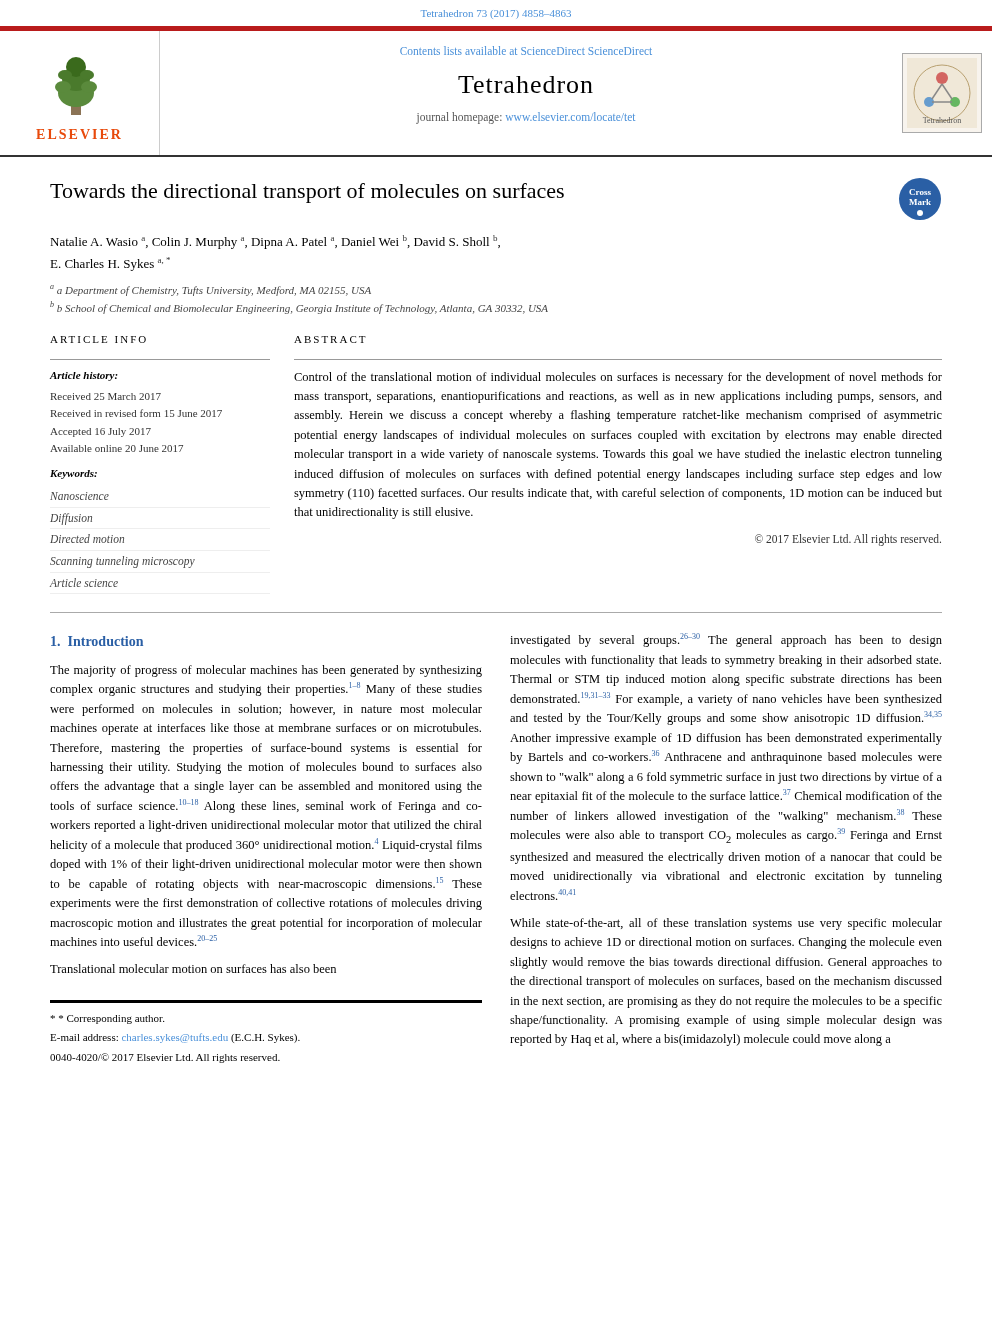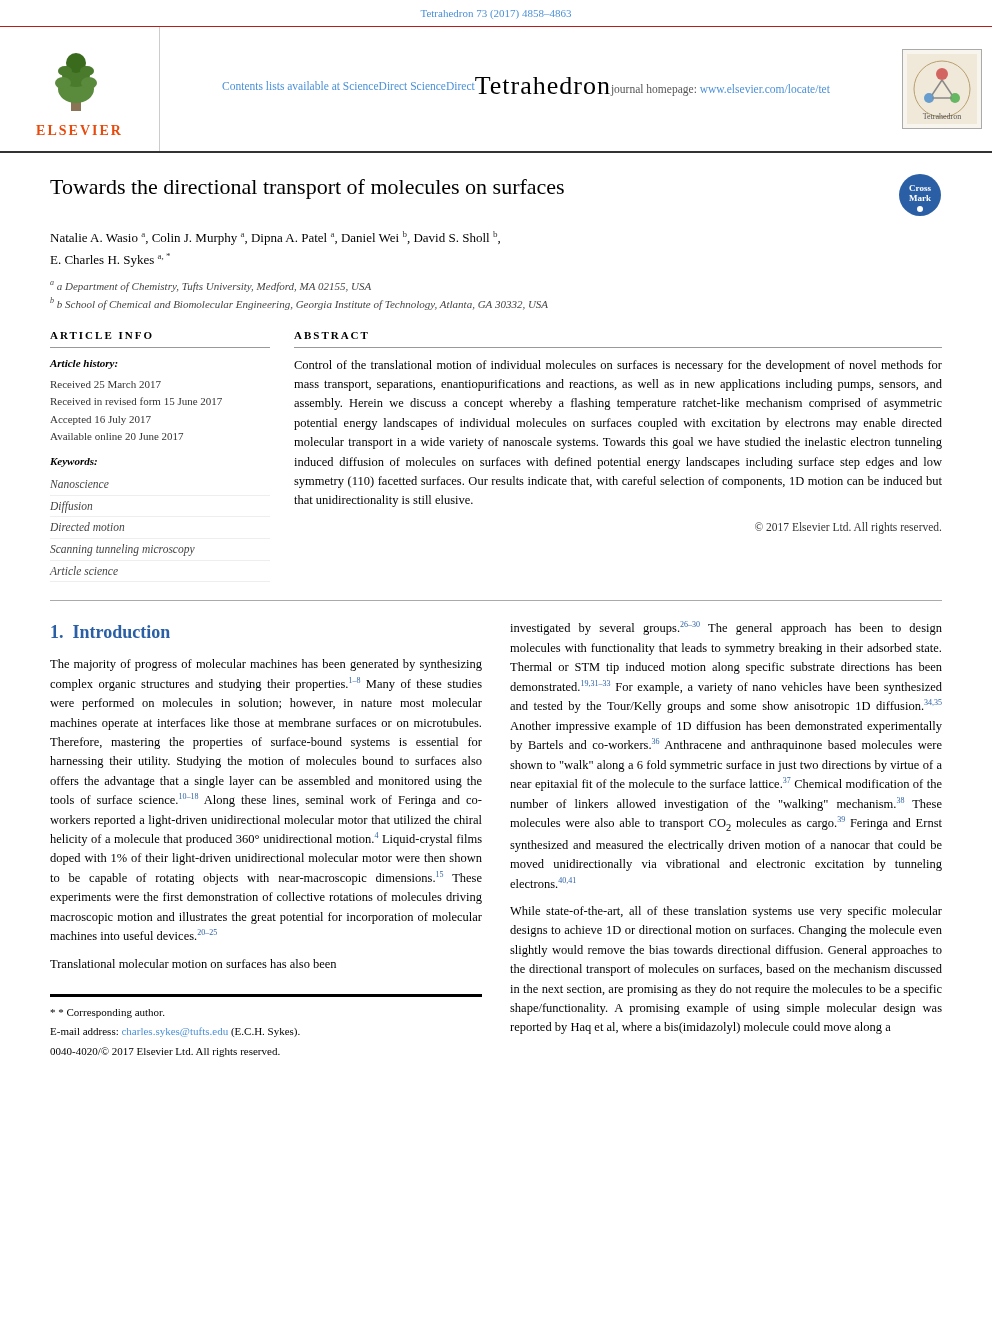--- a/index.html
+++ b/index.html
@@ -10,21 +10,21 @@
       width: 992px;
       min-height: 1323px;
       font-size: 13px;
       line-height: 1.45;
     }
     .top-bar {
       text-align: center;
       font-size: 11px;
       color: #4a90d9;
       padding: 6px 0 4px;
-      border-bottom: 1px solid #b91c1c;
+      border-bottom: 5px solid #b91c1c;
     }
     .header-area {
       display: flex;
       align-items: stretch;
       border-bottom: 2px solid #333;
       padding: 0;
     }
     .header-left {
       width: 160px;
       padding: 10px;
@@ -45,22 +45,23 @@
     .elsevier-text {
       font-size: 14px;
       font-weight: bold;
       color: #e84a0c;
       letter-spacing: 2px;
       margin-top: 4px;
     }
     .header-center {
       flex: 1;
       display: flex;
+      flex-direction: column;
       align-items: center;
-      justify-content: center;
+      justify-content: flex-start;
       padding: 12px 20px;
     }
     .sciencedirect-link {
       font-size: 11.5px;
       color: #4a90d9;
       margin-bottom: 6px;
     }
     .journal-title-main {
       font-size: 26px;
       font-weight: normal;
@@ -141,25 +142,25 @@
     .col-left {
       width: 220px;
       flex-shrink: 0;
     }
     .col-right {
       flex: 1;
     }
 
     .section-heading {
       font-size: 11px;
-      font-weight: bold;
+      font-weight: normal;
       letter-spacing: 2px;
       text-transform: uppercase;
       border-bottom: 1px solid #999;
-      padding-bottom: 3px;
+      padding-bottom: 11px;
       margin-bottom: 8px;
     }
 
     .article-info-block {
       margin-bottom: 0;
     }
     .article-info-label {
       font-size: 11px;
       font-style: italic;
       font-weight: bold;
@@ -203,21 +204,21 @@
       gap: 28px;
     }
     .body-col {
       flex: 1;
       font-size: 12.5px;
       line-height: 1.55;
       text-align: justify;
     }
 
     .section-number-title {
-      font-size: 18px;
+      font-size: 14px;
       font-weight: bold;
       margin-bottom: 8px;
       color: #000;
     }
     .section-number-title span {
       color: #2a5fa5;
     }
 
     .body-text {
       font-size: 12.5px;

